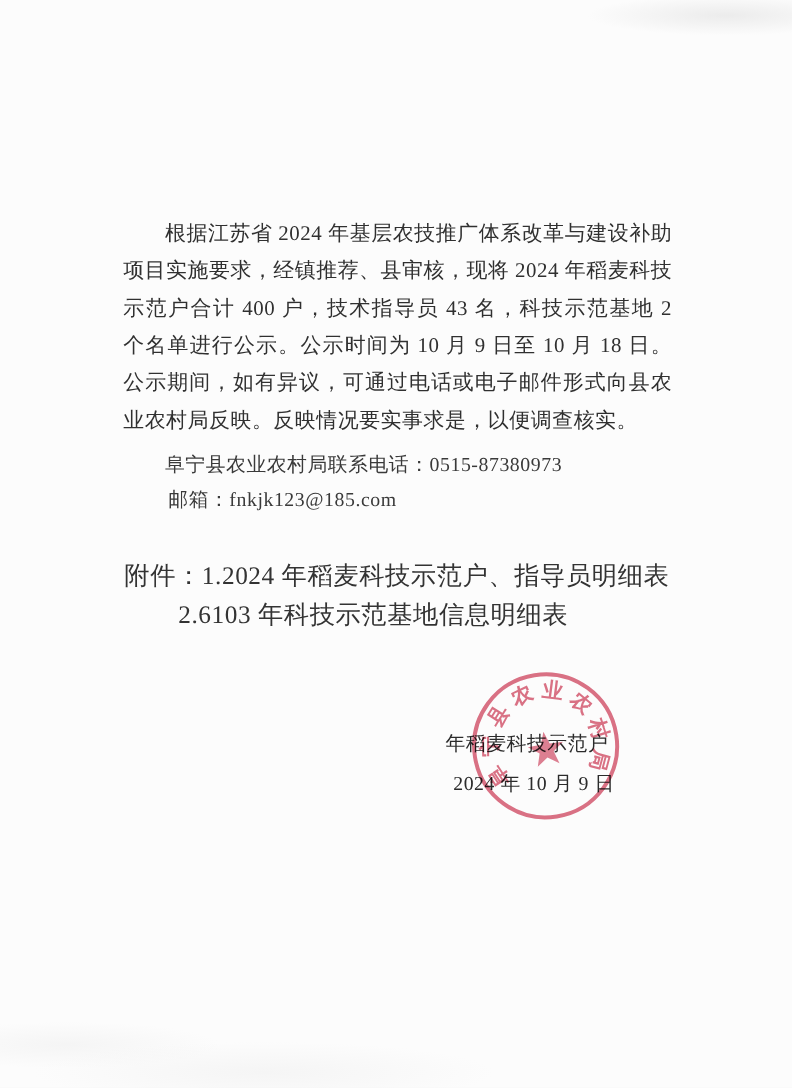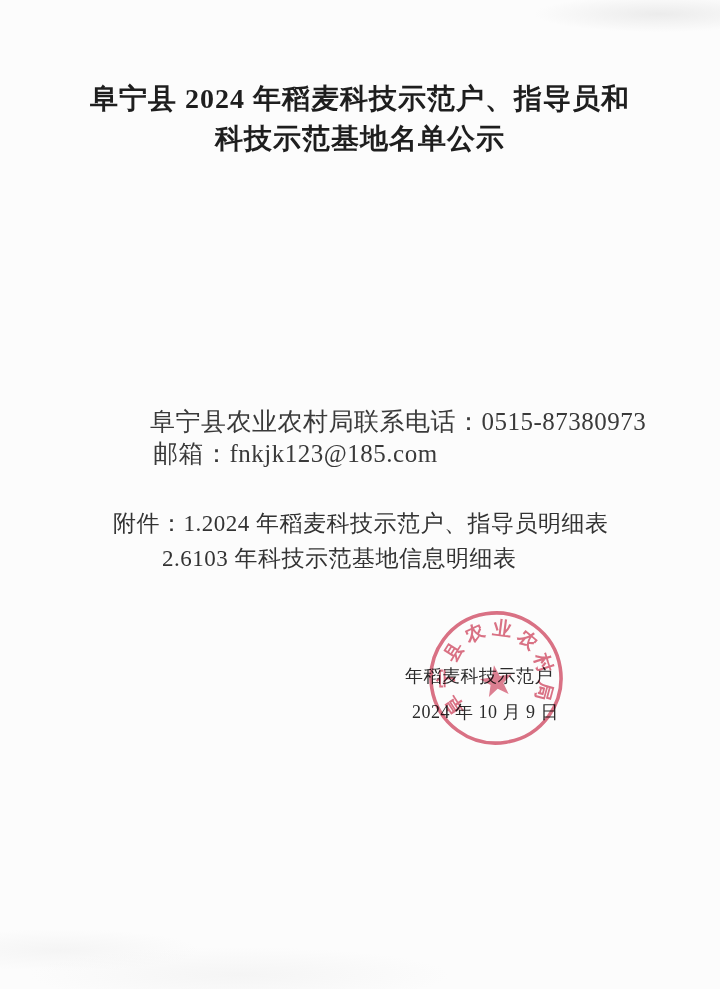--- a/index.html
+++ b/index.html
@@ -42,21 +42,21 @@
     line-height: 34px;
     text-align: justify;
     text-justify: inter-ideograph;
     text-indent: 2em;
     color: #303030;
     letter-spacing: 0.5px;
   }
   .contact-line {
     position: absolute;
     left: 150px;
-    font-size: 25px;
+    font-size: 18px;
     line-height: 26px;
     color: #3a3a3a;
     letter-spacing: 0.5px;
   }
   .contact-phone { top: 409px; }
   .contact-email { top: 441px; left: 153px; }
   .attachment-line {
     position: absolute;
     font-size: 23px;
     line-height: 26px;
@@ -96,25 +96,22 @@
     opacity: 0.82;
     transform: rotate(-9deg);
     pointer-events: none;
   }
 </style>
 </head>
 <body>
 
 <div class="page">
 
-  <div class="doc-title">
-    <div>阜宁县 2024 年稻麦科技示范户、指导员和</div>
-    <div>科技示范基地名单公示</div>
-  </div>
 
+  <div class="body-paragraph">根据江苏省 2024 年基层农技推广体系改革与建设补助项目实施要求，经镇推荐、县审核，现将 2024 年稻麦科技示范户合计 400 户，技术指导员 43 名，科技示范基地 2 个名单进行公示。公示时间为 10 月 9 日至 10 月 18 日。公示期间，如有异议，可通过电话或电子邮件形式向县农业农村局反映。反映情况要实事求是，以便调查核实。</div>
 
   <div class="contact-line contact-phone">阜宁县农业农村局联系电话：0515-87380973</div>
 
   <div class="contact-line contact-email">邮箱：fnkjk123@185.com</div>
 
   <div class="attachment-line attachment-1">附件：1.2024 年稻麦科技示范户、指导员明细表</div>
 
   <div class="attachment-line attachment-2">2.6103 年科技示范基地信息明细表</div>
 
   <div class="signature-org">年稻麦科技示范户</div>

